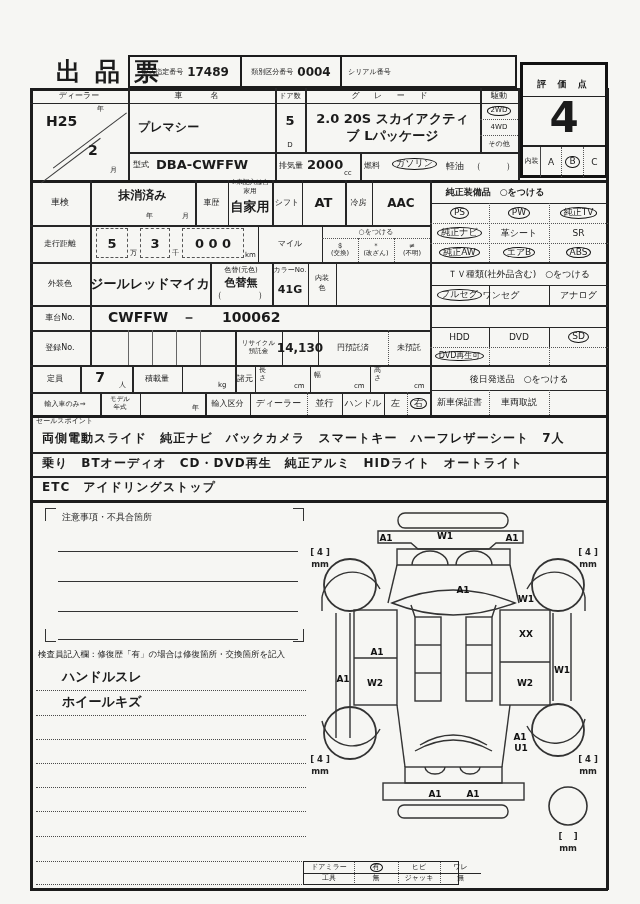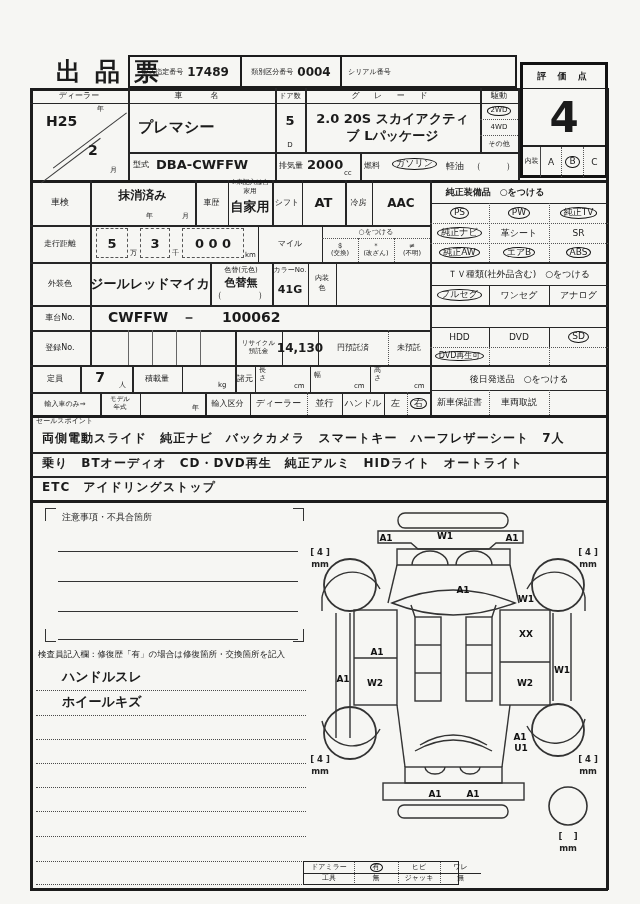--- a/index.html
+++ b/index.html
@@ -3,21 +3,21 @@
 <meta charset="utf-8">
 <style>
   html,body{margin:0;padding:0}
   body{width:640px;height:904px;background:#efefec;font-family:"DejaVu Sans",sans-serif;color:#1b1b1b;position:relative;overflow:hidden}
   #sheet{position:absolute;inset:0;background:#f6f6f3}
   .t{position:absolute;line-height:1.15;color:#1b1b1b;white-space:pre}
   .c{position:absolute;box-sizing:border-box;display:flex;align-items:center;justify-content:center;text-align:center;color:#1b1b1b}
   .col{flex-direction:column}
   .b{font-weight:bold}
   .f6{font-size:6.5px}.f7{font-size:7px}.f8{font-size:8px}.f9{font-size:9px}
-  .f11{font-size:11px}.f12{font-size:12px}.f13{font-size:13px}.f14{font-size:14px}.f15{font-size:15px}
+  .f11{font-size:11px}.f12{font-size:12px}.f13{font-size:13px}.f14{font-size:14px}.f15{font-size:12px}
   .hl{position:absolute;background:#262626;height:1.5px}
   .hl2{position:absolute;background:#1c1c1c;height:2.5px}
   .vl{position:absolute;background:#262626;width:1.5px}
   .vl2{position:absolute;background:#1c1c1c;width:2.5px}
   .hd{position:absolute;border-top:1px dotted #555;height:0}
   .vd{position:absolute;border-left:1px dotted #555;width:0}
   .ring-s{display:inline-block;border:1.6px solid #111;border-radius:50%;padding:0 3px;line-height:1.1}
   .dotl{position:absolute;border-top:1.6px dotted #4a4a4a;width:270px;left:36px;height:0}
   .bk{position:absolute;width:10px;height:12px;border:0 solid #333}
   .slash{position:absolute;background:#3a3a3a;height:1.4px;transform:rotate(-37deg)}
@@ -40,21 +40,21 @@
     <div class="c" style="left:112px;top:0;width:100px;height:29px;border-right:2px solid #1c1c1c">
       <span class="f7">類別区分番号</span>
       <span class="f12 b" style="margin-left:4px">0004</span>
     </div>
     <div class="c" style="left:212px;top:0;width:173px;height:29px;justify-content:flex-start;padding-left:6px">
       <span class="f7">シリアル番号</span>
     </div>
   </div>
 
   <div style="position:absolute;left:520px;top:62px;width:88px;height:116px;border:3px solid #111;box-sizing:border-box;background:#f6f6f3">
-    <div class="c f9 b" style="left:0;top:0;width:82px;height:24px;border-bottom:1.5px solid #222;letter-spacing:4px">評 価 点</div>
+    <div class="c f9 b" style="left:0;top:8px;width:82px;height:24px;border-bottom:1.5px solid #222;letter-spacing:4px">評 価 点</div>
     <div class="c b" style="left:0;top:24px;width:82px;height:56px;font-size:42px">4</div>
     <div class="c" style="left:0;top:80px;width:82px;height:30px;border-top:2px solid #222">
       <div class="c f7" style="left:0;top:0;width:18px;height:30px;border-right:1px solid #444;line-height:1.05;white-space:normal">内装</div>
       <div class="c f9" style="left:18px;top:0;width:21px;height:30px;border-right:1px dotted #555">A</div>
       <div class="c f9" style="left:39px;top:0;width:22px;height:30px;border-right:1px dotted #555">
           <span class="ring-s">B</span>
         </div>
       <div class="c f9" style="left:61px;top:0;width:21px;height:30px">C</div>
     </div>
   </div>
@@ -326,21 +326,21 @@
       <span class="ring-s">エアB</span>
     </div>
   <div class="c f9" style="left:549px;top:243px;width:59px;height:19px">
       <span class="ring-s">ABS</span>
     </div>
 
   <div class="c f9" style="left:430px;top:264px;width:178px;height:21px">ＴＶ種類(社外品含む)　○をつける</div>
   <div class="c f9" style="left:430px;top:285px;width:59px;height:20px">
       <span class="ring-s">フルセグ</span>
     </div>
-  <div class="c f9" style="left:489px;top:285px;width:60px;height:20px">ワンセグ</div>
+  <div class="c f9" style="left:471px;top:285px;width:60px;height:20px">ワンセグ</div>
   <div class="c f9" style="left:549px;top:285px;width:59px;height:20px">アナログ</div>
 
   <div class="c f9" style="left:430px;top:327px;width:59px;height:20px">HDD</div>
   <div class="c f9" style="left:489px;top:327px;width:60px;height:20px">DVD</div>
   <div class="c f9" style="left:549px;top:327px;width:59px;height:20px">
       <span class="ring-s">SD</span>
     </div>
   <div class="c f8" style="left:430px;top:347px;width:59px;height:18px">
       <span class="ring-s">DVD再生可</span>
     </div>

